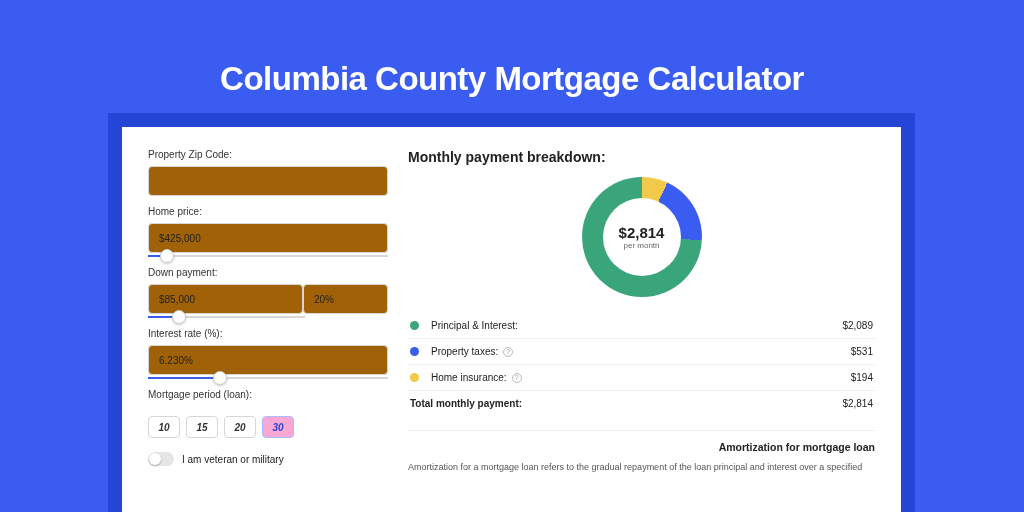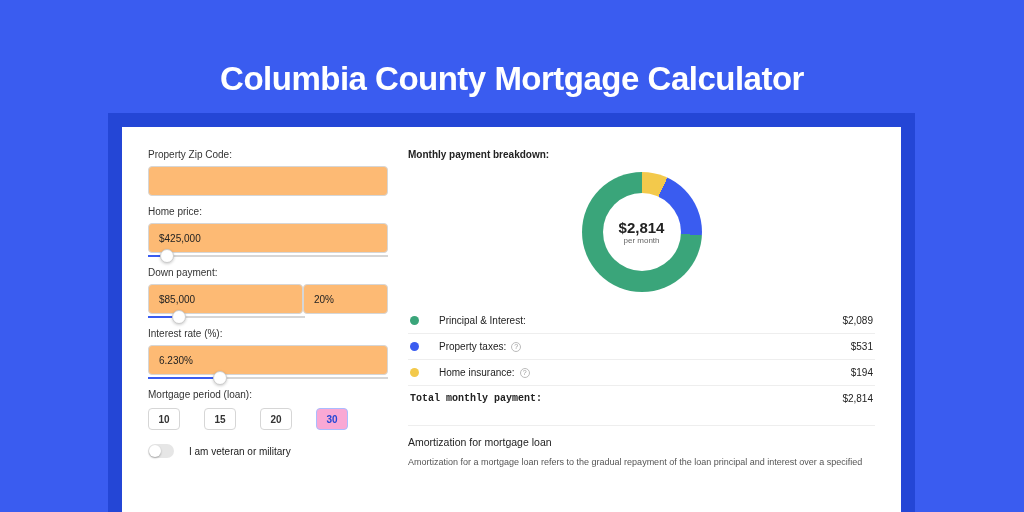--- a/index.html
+++ b/index.html
@@ -51,21 +51,21 @@
   .input {
     width: 100%;
     height: 30px;
     border: 1px solid #d6d6d6;
     border-radius: 4px;
     padding: 0 10px;
     font-size: 10px;
     color: #222;
     display: flex;
     align-items: center;
-    background: #fdba74;
+    background: #a16207;
   }
   .slider-track {
     position: relative;
     height: 2px;
     background: #d6d6d6;
     margin-top: 2px;
     margin-bottom: 4px;
   }
   .slider-fill {
     height: 2px;
@@ -85,22 +85,23 @@
     transform: translateX(-50%);
   }
   .row2 {
     display: flex;
     gap: 0;
   }
   .row2 .input:first-child { flex: 1; }
   .row2 .input:last-child { width: 85px; }
   .period-row {
     display: flex;
-    gap: 24px;
-    margin-top: 8px;
+    gap: 6px;
+    margin-top: 16px;
+    font-style: italic;
   }
   .period-btn {
     width: 32px;
     height: 22px;
     border: 1px solid #d6d6d6;
     border-radius: 4px;
     background: #fff;
     font-size: 10px;
     font-weight: 700;
     display: flex;
@@ -110,21 +111,21 @@
     color: #333;
   }
   .period-btn.active {
     background: #f9a8d4;
     border-color: #a9bcff;
     color: #2446d6;
   }
   .vet-row {
     display: flex;
     align-items: center;
-    gap: 15px;
+    gap: 8px;
     margin-top: 14px;
   }
   .toggle {
     width: 26px;
     height: 14px;
     background: #e6e6e6;
     border-radius: 10px;
     position: relative;
     cursor: pointer;
   }
@@ -140,21 +141,21 @@
   }
   .col-right {
     flex: 1;
     font-size: 10px;
     color: #222;
     display: flex;
     flex-direction: column;
   }
   .card-hd {
     font-weight: 700;
-    font-size: 10px;
+    font-size: 14px;
     margin-bottom: 8px;
   }
   .donut-wrap {
     display: flex;
     justify-content: center;
     margin: 4px 0 16px;
     position: relative;
   }
   .donut {
     width: 120px;
@@ -181,21 +182,21 @@
   }
   .donut-sub {
     font-size: 8px;
     color: #666;
   }
   .legend-row {
     display: flex;
     align-items: center;
     padding: 7px 2px;
     border-top: 1px solid #eee;
-    gap: 20px;
+    gap: 12px;
   }
   .legend-row:first-of-type { border-top: none; }
   .dot {
     width: 9px;
     height: 9px;
     border-radius: 50%;
     flex-shrink: 0;
   }
   .legend-label {
     flex: 1;
@@ -215,30 +216,31 @@
     justify-content: center;
     line-height: 1;
   }
   .legend-val { font-weight: 400; }
   .total-row {
     display: flex;
     padding: 7px 2px;
     border-top: 1px solid #eee;
     font-weight: 700;
   }
-  .total-row .legend-label { flex: 1; font-family: Liberation Mono, monospace; }
+  .total-row .legend-label { flex: 1; }
   .amort {
     border-top: 1px solid #eee;
     margin-top: 14px;
     padding-top: 10px;
   }
   .amort-title {
-    font-weight: 400;
+    font-weight: 700;
     font-size: 10.5px;
     margin-bottom: 8px;
+    text-align: right;
   }
   .amort-body {
     font-size: 9px;
     color: #555;
     line-height: 1.5;
   }
 </style>
 </head>
 <body>
 

